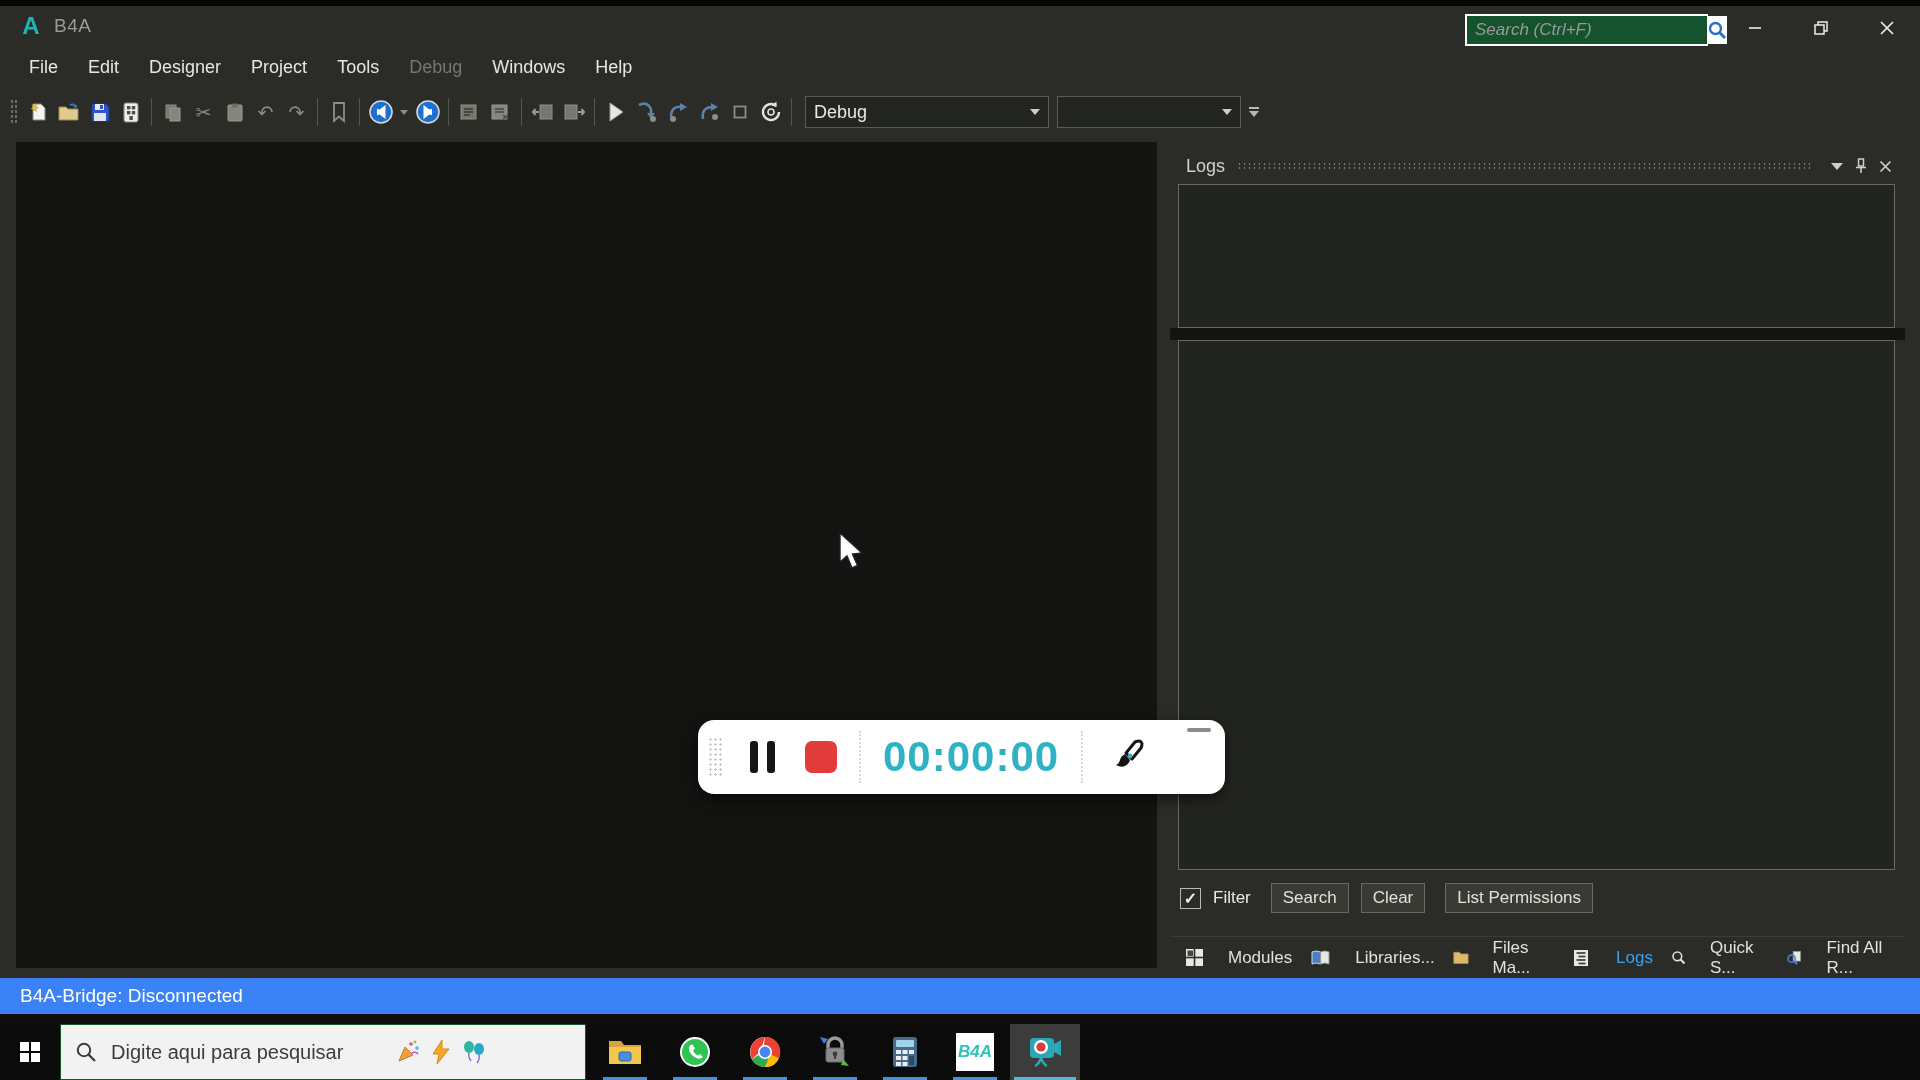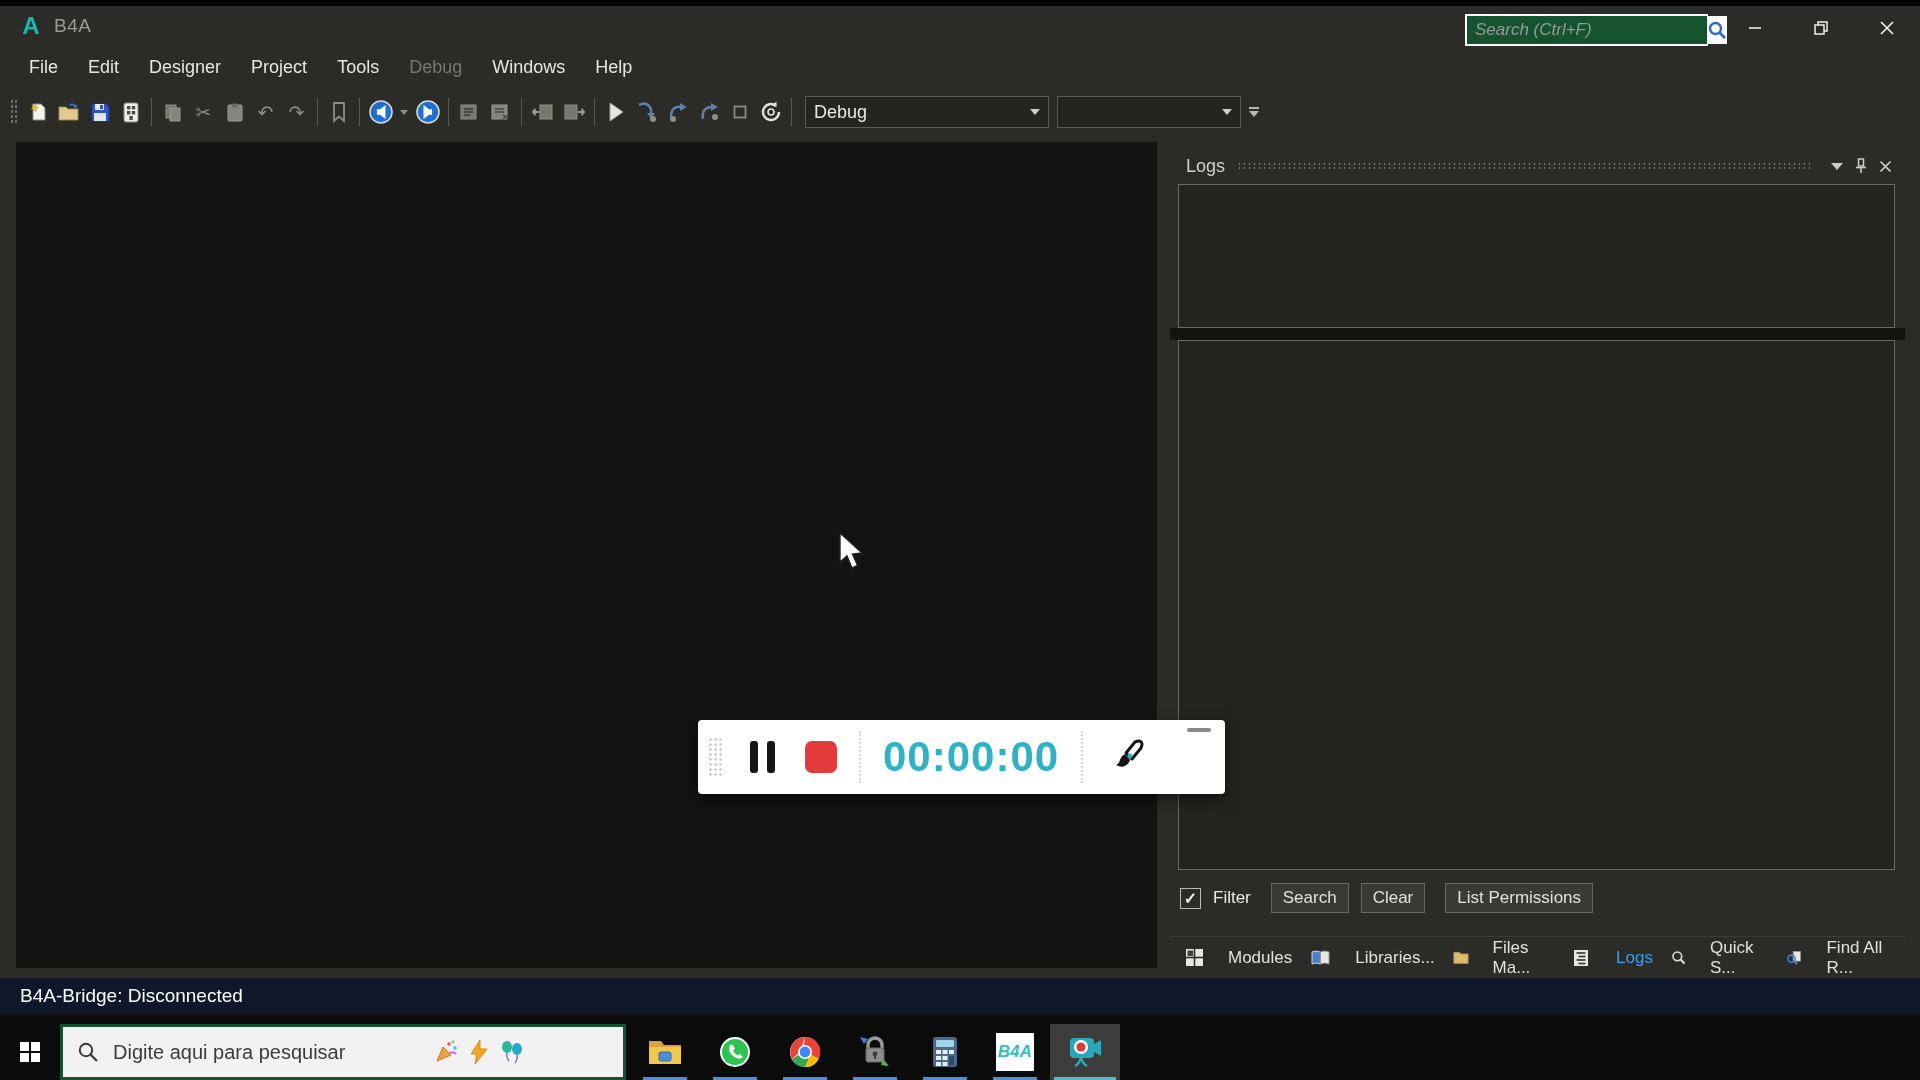--- a/index.html
+++ b/index.html
@@ -59,40 +59,40 @@
               justify-content:center; color:#f2f2f2; font-size:16px; font-weight:bold; }
   .ctl-label { color:#eceae6; font-size:17px; margin-right:8px; }
   .pbtn { background:#3a3a35; border:1px solid #68685e; color:#e3e1dc; font-size:17px; padding:4px 11px;
           font-family:"Liberation Sans",sans-serif; }
   
   #tabstrip { position:absolute; left:0; top:790px; width:735px; height:42px; display:flex; align-items:center;
               border-top:1px solid #3c3c37; padding-left:6px; }
   .tab { display:flex; align-items:center; gap:24px; padding:0 9px; height:40px; color:#e3e1dc; font-size:17px; }
   .tab.active { color:#3aa0f0; }
   
-  #statusbar { left:0; top:978px; width:1920px; height:36px; background:#0f172a; display:flex; align-items:center; }
+  #statusbar { left:0; top:978px; width:1920px; height:36px; background:#3b82f6; display:flex; align-items:center; }
   #statusbar span { color:#ffffff; font-size:19px; margin-left:20px; }
   #win-bottom-gap { left:0; top:1014px; width:1920px; height:10px; background:#0d0d0c; }
   
-  #recorder { left:698px; top:720px; width:527px; height:74px; background:#ffffff; border-radius:4px;
+  #recorder { left:698px; top:720px; width:527px; height:74px; background:#ffffff; border-radius:16px;
               box-shadow:0 5px 14px rgba(0,0,0,.55); display:flex; align-items:center; }
   .rec-grip { width:14px; height:40px; margin-left:10px;
               background-image:radial-gradient(#c9c9c9 1px, transparent 1.2px); background-size:5px 5px; }
   .pause-icon { display:flex; gap:9px; margin-left:28px; }
   .pause-icon i { width:8px; height:32px; background:#151515; border-radius:3px; }
   .stop-btn { width:32px; height:32px; background:#e23b3b; border-radius:7px; margin-left:30px; }
   .rec-sep { width:1px; height:52px; margin:0 22px; border-left:2px dotted #d8d8d8; }
   .rec-time { color:#2fb3c4; font-size:42px; font-weight:bold; letter-spacing:1px; }
   .rec-min { position:absolute; right:14px; top:8px; width:24px; height:4px; background:#8a8a8a; border-radius:2px; }
   
   #taskbar { left:0; top:1024px; width:1920px; height:56px; background:#0b0b0b; display:flex; align-items:stretch; }
   #start-btn { width:60px; display:flex; align-items:center; justify-content:center; }
   .winlogo { display:grid; grid-template-columns:9px 9px; grid-template-rows:9px 9px; gap:2px; }
   .winlogo i { background:#ffffff; }
-  #tb-search { width:566px; background:#f2f2f2; border:3px solid #14532d; display:flex; align-items:center; padding:0 14px; }
+  #tb-search { width:526px; background:#f2f2f2; border:1px solid #14532d; display:flex; align-items:center; padding:0 14px; }
   #tb-search input { flex:1; border:none; outline:none; background:transparent; color:#222; font-size:20px;
                      margin-left:14px; font-family:"Liberation Sans",sans-serif; }
   #tb-search input::placeholder { color:#3c3c3c; }
   .tb-emojis { display:flex; gap:8px; margin-right:84px; }
   .tb-apps { display:flex; margin-left:4px; }
   .app-cell { width:70px; display:flex; align-items:center; justify-content:center; position:relative; }
   .app-cell .underline { position:absolute; bottom:0; left:13px; width:44px; height:3px; background:#4a90d8; }
   .app-cell.active { background:#3c3c3c; }
   .app-cell.active .underline { left:4px; width:62px; background:#55b8d4; }
   

